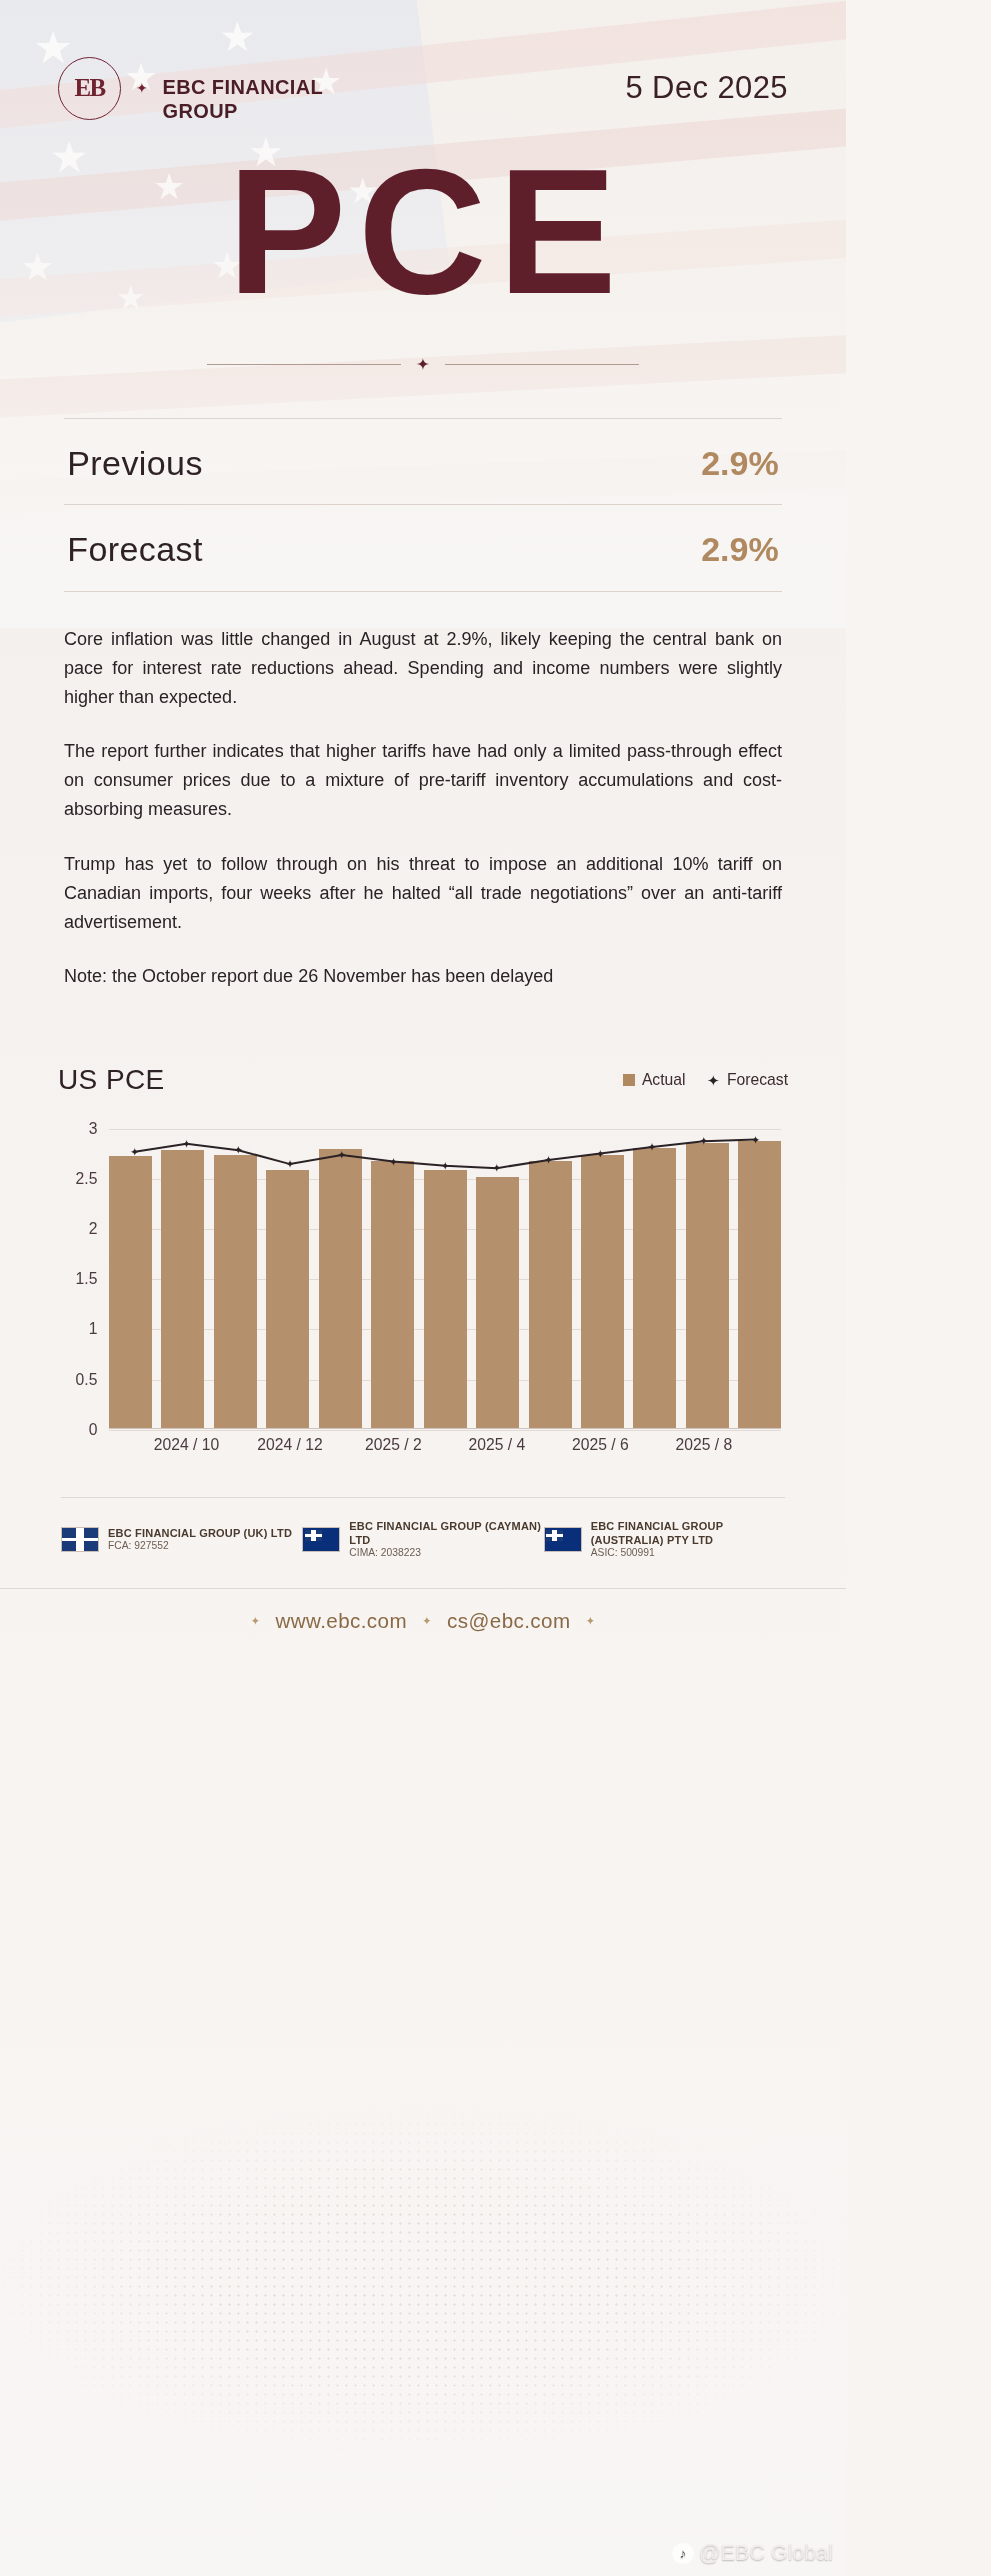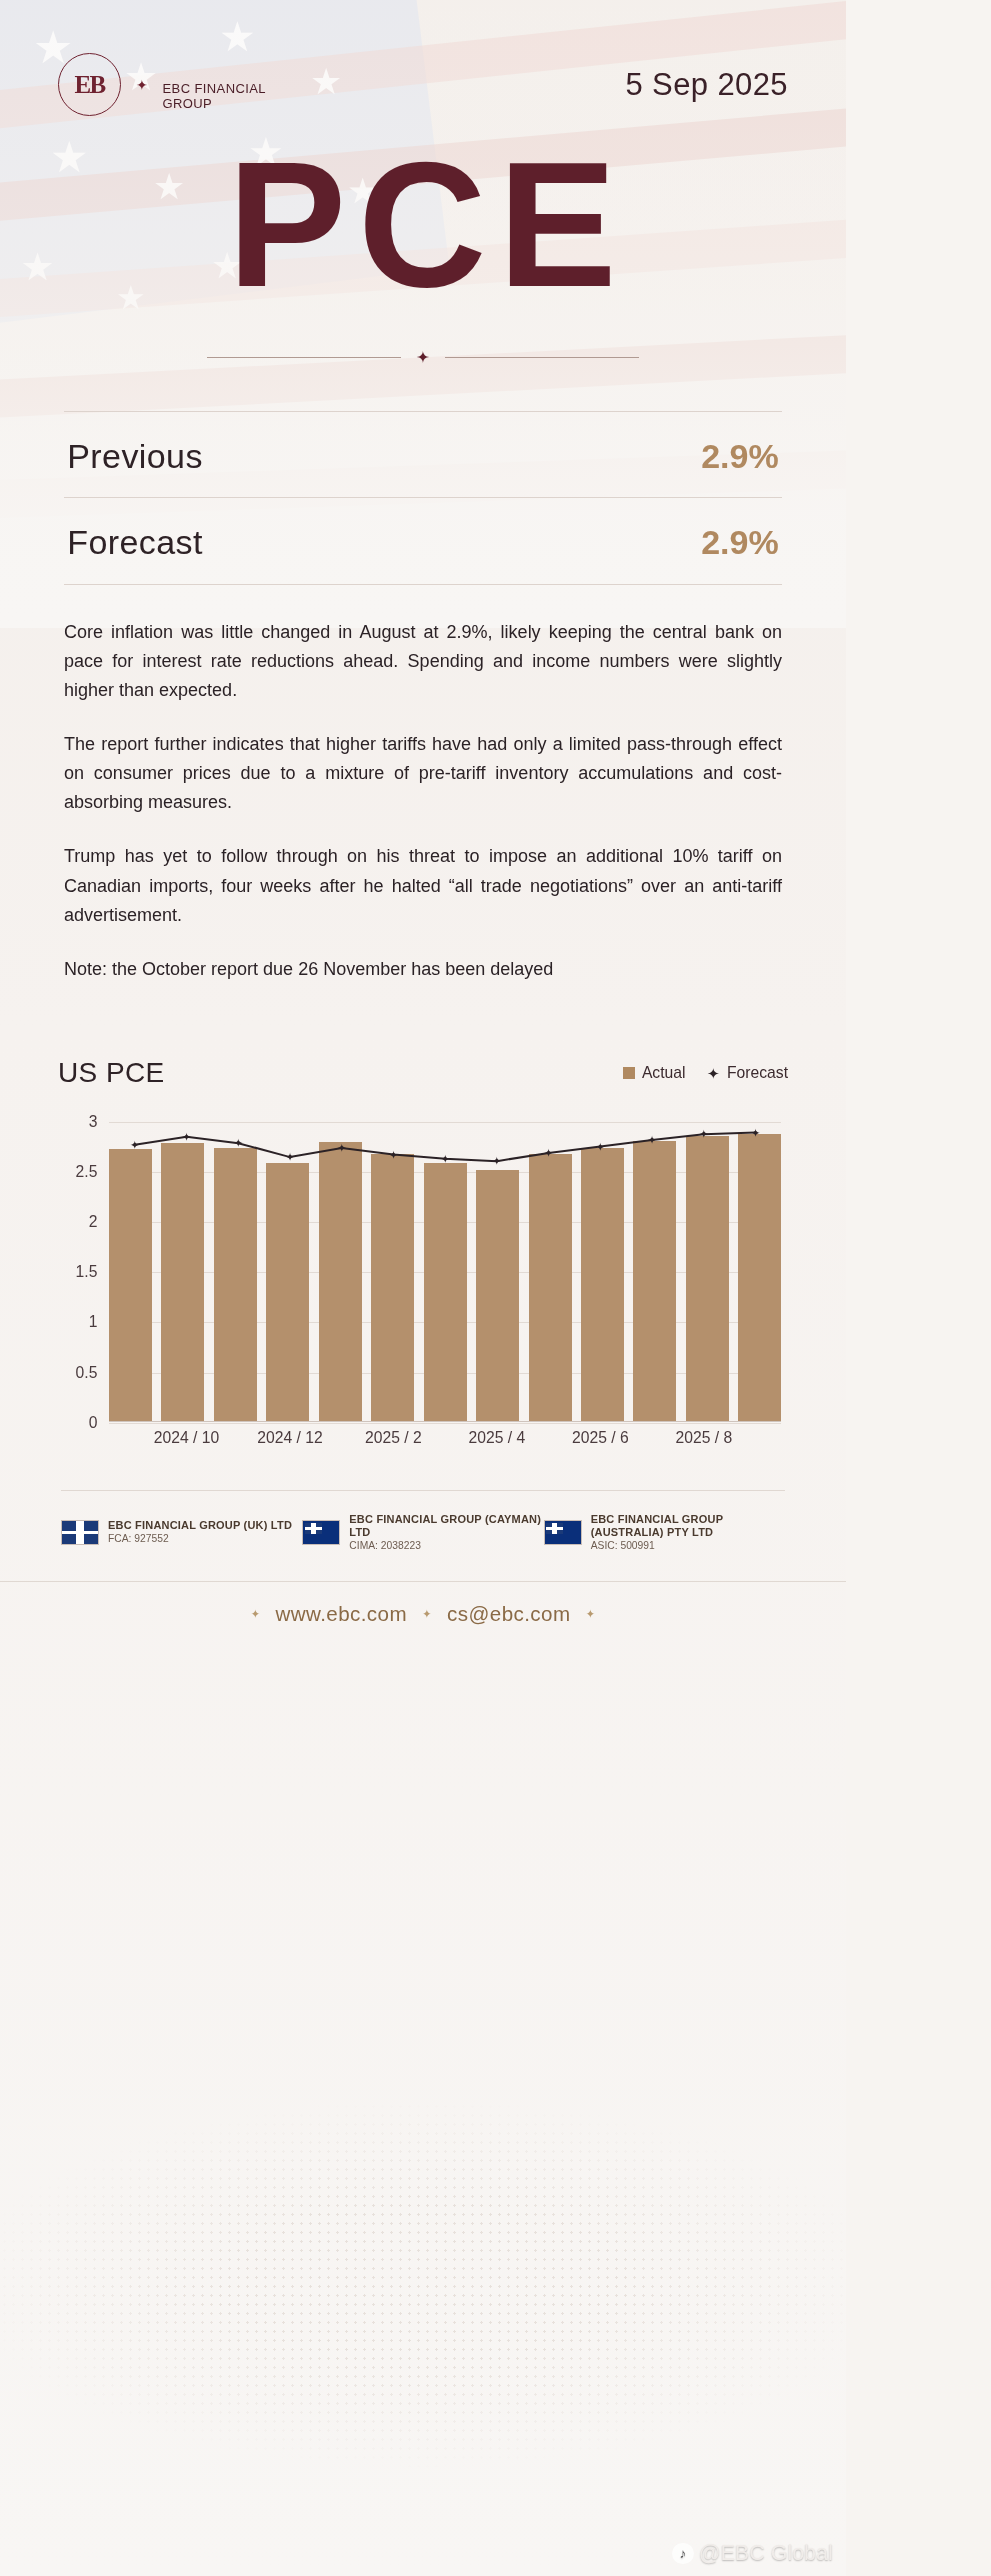--- a/index.html
+++ b/index.html
@@ -88,22 +88,22 @@
     display: flex; align-items: center; justify-content: center;
     color: #6f2230;
     font-weight: bold;
     font-size: 25px;
     letter-spacing: -1.7px;
     font-family: "Liberation Serif", serif;
   }
   .brand-sep { color: #6f2230; font-size: 14px; margin: 0 1.7px; }
   .brand-text {
     color: #4a1d27;
-    font-size: 13px;
-    font-weight: normal;
+    font-size: 20px;
+    font-weight: bold;
     line-height: 1.18;
     letter-spacing: 0.4px;
     margin-top: 23px;
   }
   .date {
     font-size: 31px;
     color: #3a2128;
     letter-spacing: 0.4px;
   }
 
@@ -345,21 +345,21 @@
 
     <div class="header">
       <div class="brand">
         <div class="brand-mark">EB</div>
         <span class="brand-sep">✦</span>
         <div class="brand-text">
           <div>EBC FINANCIAL</div>
           <div>GROUP</div>
         </div>
       </div>
-      <div class="date">5 Sep 2025</div>
+      <div class="date">5 Dec 2025</div>
     </div>
 
     <div class="title-block">
       <div class="big-title">PCE</div>
       <div class="rule-row">
         <div class="line"></div>
         <div class="diamond">✦</div>
         <div class="line"></div>
       </div>
     </div>

